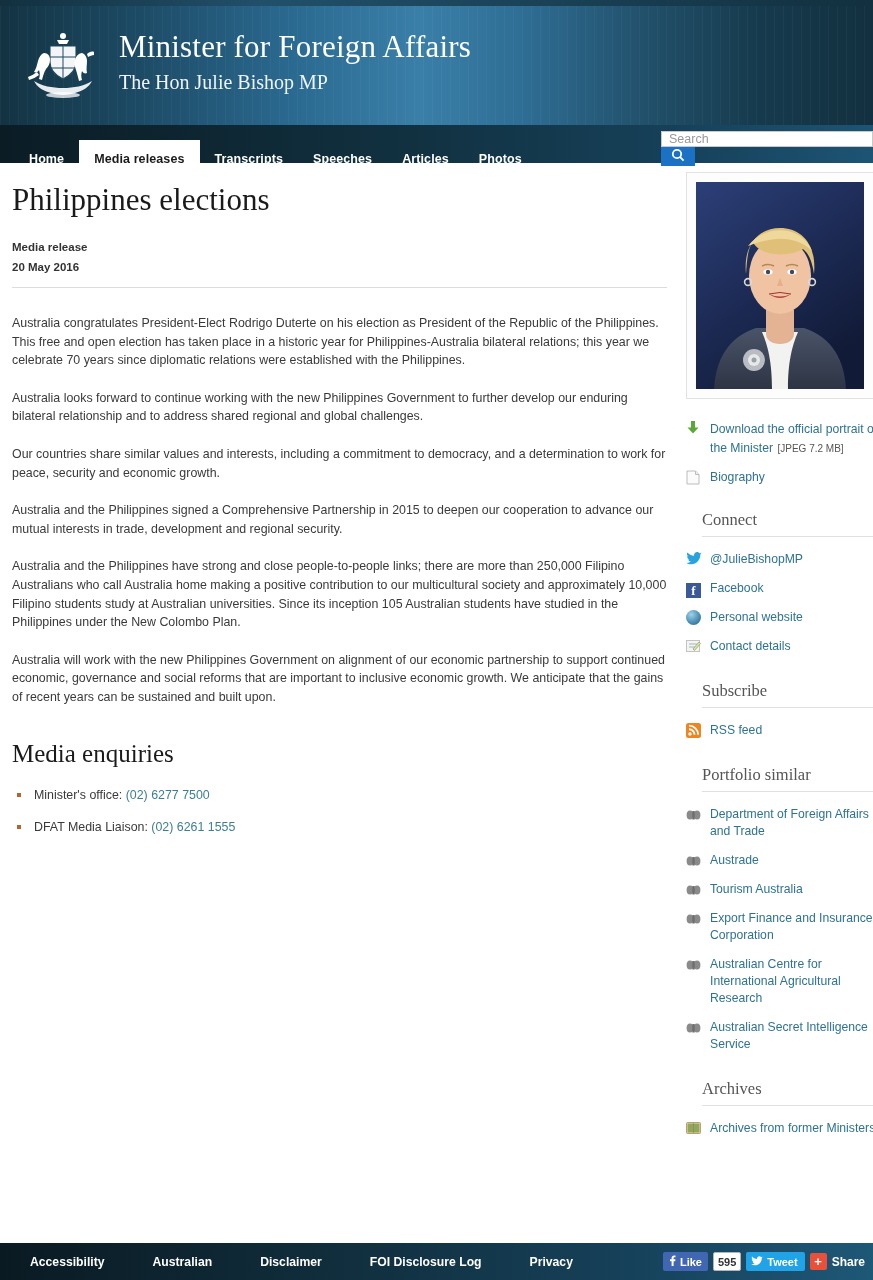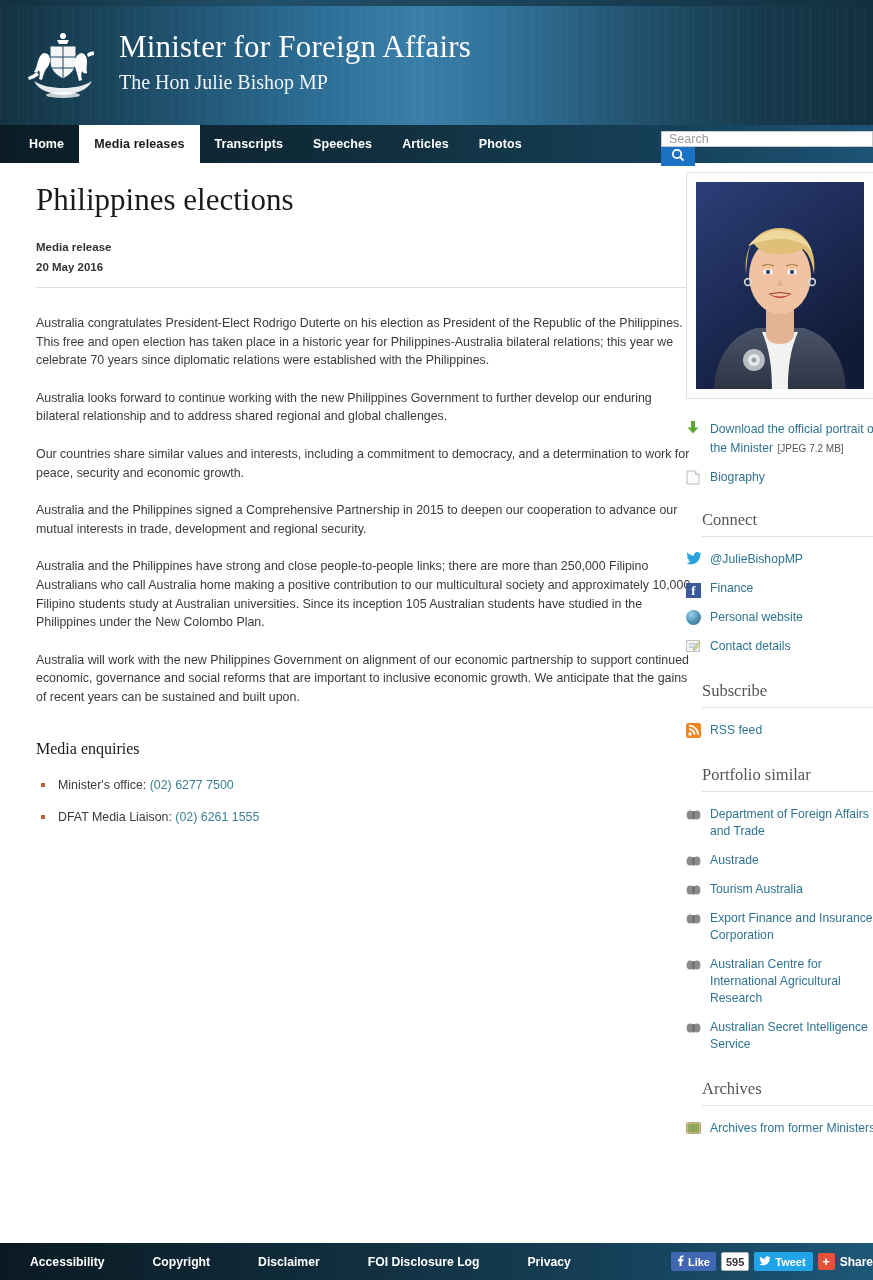--- a/index.html
+++ b/index.html
@@ -70,21 +70,21 @@
     font-weight: 400;
   }
 
   
   .navbar {
     position: absolute; top: 125px; left: 0;
     width: 873px; height: 38px;
     background: linear-gradient(to right, #0b1c25 0%, #11303f 45%, #16415a 78%, #1d5474 100%);
   }
   .nav-items {
-    position: absolute; left: 14px; top: 0;
+    position: absolute; left: 14px; top: 15px;
     height: 38px;
     display: flex; align-items: stretch;
   }
   .nav-item {
     display: flex; align-items: center;
     padding: 0 15px;
     font-size: 12.5px; font-weight: bold;
     color: #ffffff;
     text-decoration: none;
     white-space: nowrap;
@@ -116,21 +116,21 @@
     cursor: pointer;
     display: flex; align-items: center; justify-content: center;
   }
 
   
   .content {
     position: absolute; top: 163px; left: 0;
     width: 873px;
   }
   .main-col {
-    position: absolute; left: 36px; top: 18px;
+    position: absolute; left: 12px; top: 18px;
     width: 655px;
   }
   .article-title {
     font-family: "Liberation Serif", serif;
     font-size: 31px; font-weight: 400;
     color: #1a1a1a;
     margin: 0 0 22px 0;
     line-height: 38px;
   }
   .meta-line {
@@ -149,21 +149,21 @@
     margin: 0 0 26px 0;
   }
   .body-p {
     font-size: 12.4px;
     line-height: 18.6px;
     color: #3a3a3a;
     margin: 0 0 19px 0;
   }
   .sec-head {
     font-family: "Liberation Serif", serif;
-    font-size: 16px; font-weight: 400;
+    font-size: 25px; font-weight: 400;
     color: #1a1a1a;
     margin: 33px 0 18px 0;
   }
   .enq-list { list-style: none; margin: 0; padding: 0; }
   .enq-item {
     font-size: 12.4px; line-height: 18px;
     color: #3a3a3a;
     margin: 0 0 14px 0;
     padding-left: 22px;
     position: relative;
@@ -236,21 +236,21 @@
     background: linear-gradient(to right, #0a1a23 0%, #102c3a 35%, #16415a 72%, #1e5877 100%);
     display: flex; align-items: center;
   }
   .footer-links { display: flex; align-items: center; margin-left: 30px; }
   .footer-link {
     color: #ffffff; text-decoration: none;
     font-size: 12.2px; font-weight: bold;
     margin-right: 48px; white-space: nowrap;
   }
   .social {
-    position: absolute; right: 0; top: 9px;
+    position: absolute; right: 8px; top: 9px;
     display: flex; align-items: center; gap: 5px;
   }
   .fb-like {
     display: flex; align-items: center;
     height: 19px; background: #4267b2; color: #fff;
     font-size: 11px; font-weight: bold;
     padding: 0 6px 0 4px; border-radius: 2px; gap: 3px;
   }
   .fb-count {
     height: 19px; min-width: 28px;
@@ -439,21 +439,21 @@
             <svg width="16" height="14" viewBox="0 0 16 14" aria-hidden="true">
               <path d="M16 1.7 c-0.6 0.3 -1.2 0.5 -1.9 0.6 c0.7 -0.4 1.2 -1 1.4 -1.8 c-0.6 0.4 -1.3 0.7 -2.1 0.8 C12.8 0.5 12 0 11.1 0 C9.4 0 8 1.4 8 3.1 c0 0.2 0 0.5 0.1 0.7 C5.5 3.7 3 2.4 1.4 0.5 C1.1 1 1 1.5 1 2.1 c0 1.1 0.5 2 1.4 2.6 C1.9 4.7 1.4 4.5 1 4.3 v0 c0 1.5 1.1 2.8 2.5 3.1 C3.2 7.4 3 7.5 2.7 7.5 c-0.2 0 -0.4 0 -0.6 -0.1 c0.4 1.2 1.5 2.1 2.9 2.2 c-1.1 0.8 -2.4 1.3 -3.9 1.3 c-0.3 0 -0.5 0 -0.8 -0.1 C1.7 11.8 3.3 12.3 5 12.3 c6 0 9.3 -5 9.3 -9.3 l0 -0.4 C15 2.2 15.6 2 16 1.7 z" fill="#29a3dc"></path>
             </svg>
           </span>
           <a class="side-link" href="#">@JulieBishopMP</a>
         </li>
         <li class="side-link-item">
           <span class="side-ico">
             <span class="ico-fb" style="display:inline-block;">f</span>
           </span>
-          <a class="side-link" href="#">Finance</a>
+          <a class="side-link" href="#">Facebook</a>
         </li>
         <li class="side-link-item">
           <span class="side-ico">
             <span class="ico-globe" style="display:inline-block;"></span>
           </span>
           <a class="side-link" href="#">Personal website</a>
         </li>
         <li class="side-link-item">
           <span class="side-ico">
             <svg width="15" height="14" viewBox="0 0 15 14" aria-hidden="true">
@@ -560,21 +560,21 @@
           <a class="side-link" href="#">Archives from former Ministers</a>
         </li>
       </ul>
 
     </div>
   </div>
 
   <div class="footer">
     <div class="footer-links">
       <a class="footer-link" href="#">Accessibility</a>
-      <a class="footer-link" href="#">Copyright</a>
+      <a class="footer-link" href="#">Australian</a>
       <a class="footer-link" href="#">Disclaimer</a>
       <a class="footer-link" href="#">FOI Disclosure Log</a>
       <a class="footer-link" href="#">Privacy</a>
     </div>
     <div class="social">
       <div class="fb-like">
         <span>
           <svg width="10" height="11" viewBox="0 0 10 11" aria-hidden="true">
             <path d="M6.6 11 V6.2 h1.6 l0.3 -1.9 H6.6 V3.1 c0 -0.6 0.2 -0.9 1 -0.9 h0.9 V0.5 C8.3 0.5 7.7 0.4 7.1 0.4 c-1.5 0 -2.5 0.9 -2.5 2.5 v1.4 H3 v1.9 h1.6 V11 z" fill="#ffffff"></path>
           </svg>

